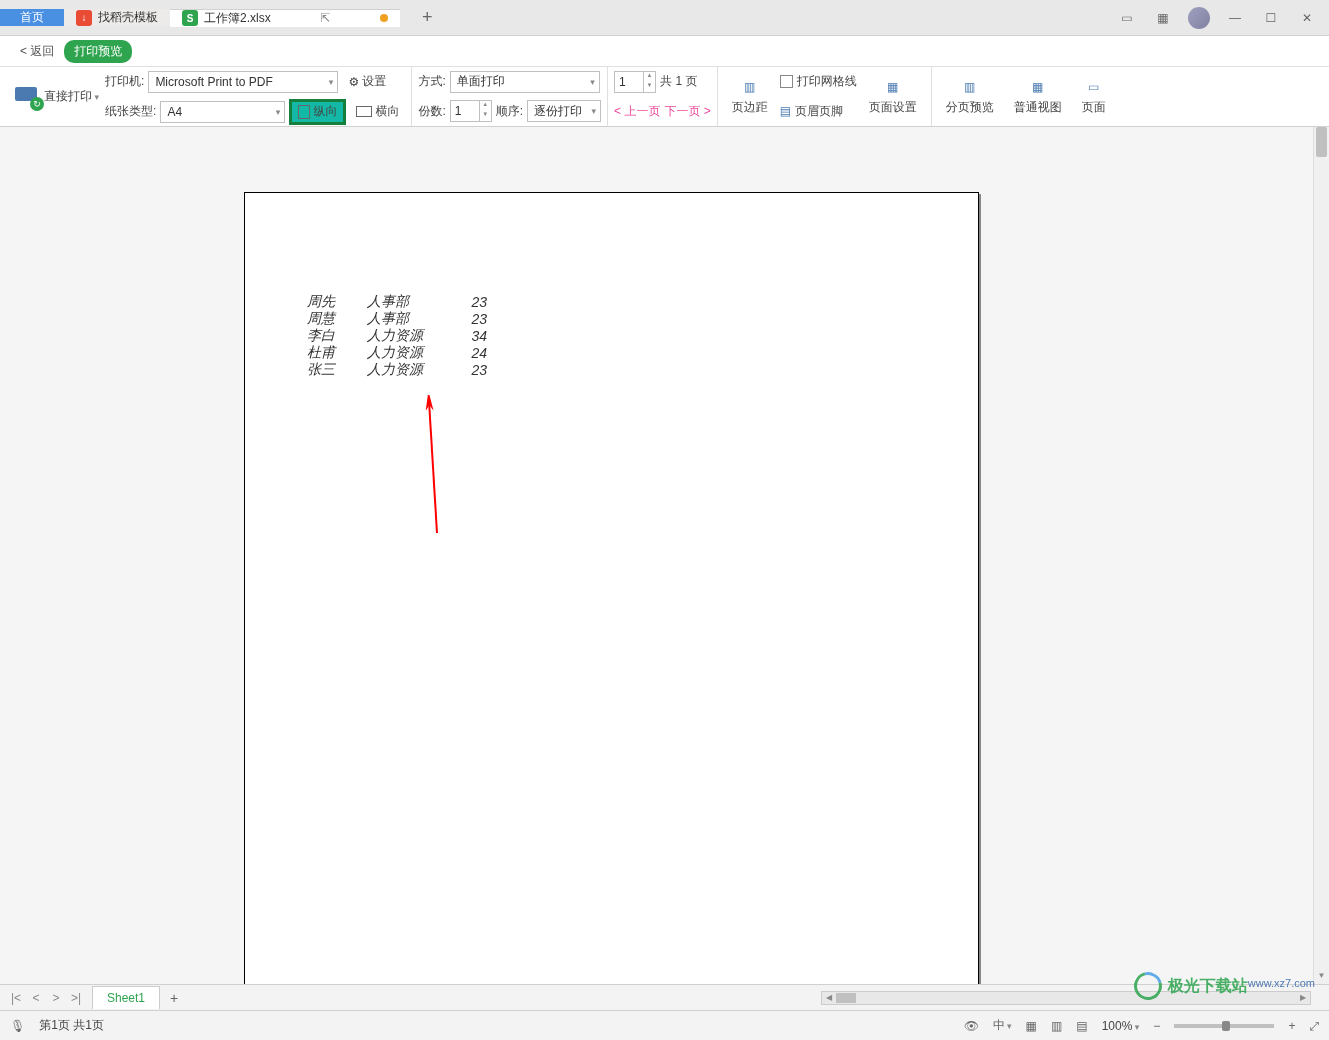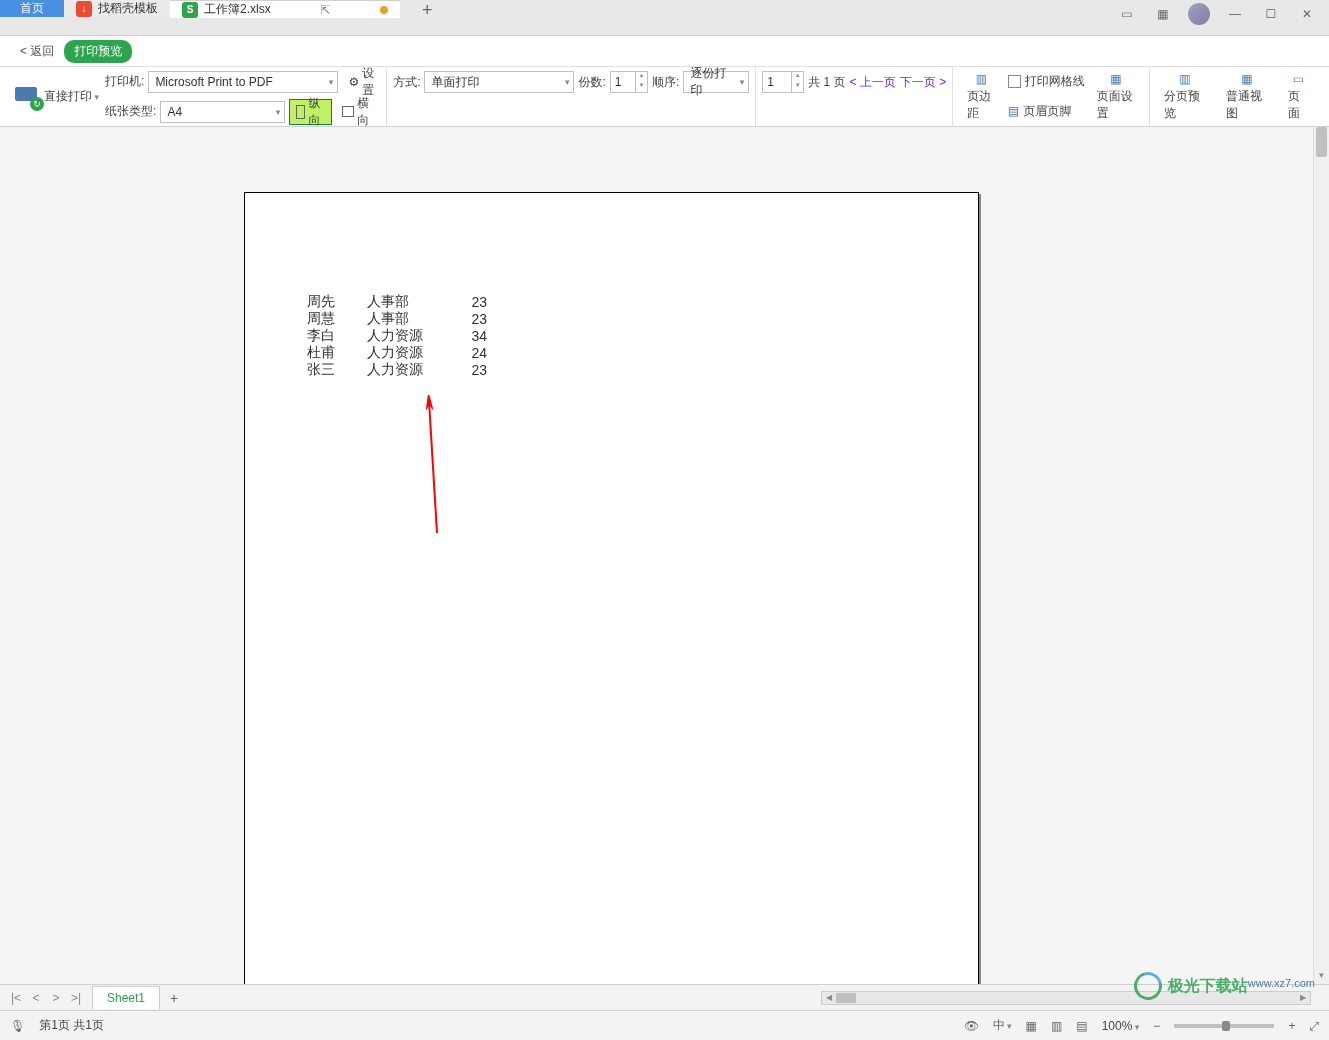--- a/index.html
+++ b/index.html
@@ -1,64 +1,64 @@
 <!DOCTYPE html>
 <html><head>
 <meta charset="utf-8">
 <style>
 * { margin:0; padding:0; box-sizing:border-box; font-family:"Microsoft YaHei","PingFang SC",Arial,sans-serif; }
 body { width:1329px; height:1040px; background:#f0f0f0; overflow:hidden; font-size:12px; color:#333; position:relative; }
-.titlebar { height:36px; background:#e8e8e8; display:flex; align-items:flex-start; border-bottom:1px solid #d0d0d0; }
+.titlebar { height:36px; background:#e8e8e8; display:flex; align-items:center; border-bottom:1px solid #d0d0d0; }
 .tab { display:flex; align-items:center; padding:0 12px; gap:6px; cursor:pointer; position:relative; }
 .tab.home { background:#4a90e2; color:#fff; padding:0 20px; }
 .tab.template { background:#ecebea; }
 .tab.doc { background:#fff; border-top:1px solid #d0d0d0; min-width:230px; }
 .tab .ico { width:16px; height:16px; display:flex; align-items:center; justify-content:center; border-radius:3px; font-size:10px; font-weight:bold; }
 .tab .ico.red { background:#e94b35; color:#fff; }
 .tab .ico.green { background:#2ea44f; color:#fff; }
 .tab .dot { width:8px; height:8px; border-radius:50%; background:#f0a020; margin-left:auto; }
 .tab .share-ico { margin-left:auto; color:#888; }
 .tab .addtab { font-size:18px; color:#666; padding:0 10px; }
 .titlectrl { margin-left:auto; display:flex; align-items:center; gap:8px; padding-right:8px; }
 .ctrlbtn { width:28px; height:28px; display:flex; align-items:center; justify-content:center; color:#666; cursor:pointer; }
 .avatar { width:22px; height:22px; border-radius:50%; background:linear-gradient(135deg,#a0a0c0,#8080a0); }
 
 .subhead { height:31px; background:#fff; display:flex; align-items:center; padding:0 20px; gap:10px; border-bottom:1px solid #e0e0e0; }
 .back { color:#555; cursor:pointer; }
 .back::before{content:"< ";}
 .badge { background:#2ea44f; color:#fff; padding:3px 10px; border-radius:10px; font-size:12px; }
 
 .toolbar { height:60px; background:#fff; display:flex; align-items:stretch; border-bottom:1px solid #d0d0d0; padding:0 6px; }
-.group { display:flex; flex-direction:row; justify-content:center; padding:2px 6px; border-right:1px solid #e0e0e0; gap:4px; }
+.group { display:flex; flex-direction:column; justify-content:center; padding:2px 6px; border-right:1px solid #e0e0e0; gap:4px; }
 .group:last-child{border-right:none;}
 .row { display:flex; align-items:center; gap:4px; height:26px; }
 .lbl { font-size:12px; color:#444; white-space:nowrap; }
 .sel { height:22px; border:1px solid #c0c0c0; background:#fff; padding:0 18px 0 6px; font-size:12px; position:relative; display:flex; align-items:center; min-width:60px; }
 .sel::after{content:"▾"; position:absolute; right:4px; color:#888; font-size:9px;}
 .btn { height:26px; padding:0 6px; display:flex; align-items:center; gap:3px; cursor:pointer; font-size:12px; color:#444; }
-.btn.active{background:#bef264; border:1px solid #15803d;}
+.btn.active{background:#14b8a6; border:3px solid #15803d;}
 .btn .sq{ width:12px; height:14px; border:1px solid #666; }
 .btn .sq.land{ width:16px; height:11px; }
 .num { width:42px; height:22px; border:1px solid #c0c0c0; padding:0 14px 0 4px; display:flex; align-items:center; position:relative;}
 .num .spin{position:absolute; right:0; top:0; bottom:0; width:12px; display:flex; flex-direction:column;}
 .num .spin span{flex:1; font-size:6px; text-align:center; line-height:1; color:#888; border-left:1px solid #c0c0c0;}
 .vbtn { display:flex; flex-direction:column; align-items:center; justify-content:center; padding:2px 8px; gap:2px; cursor:pointer; font-size:12px; color:#444; }
 .vbtn .icn{ width:20px; height:20px; display:flex; align-items:center; justify-content:center; color:#4a7ab0;}
 .chk{width:13px;height:13px;border:1px solid #888;background:#fff;display:inline-block;}
-.nav-pg{color:#6d28d9;cursor:default;}
+.nav-pg{color:#ec4899;cursor:default;}
 .group.printg{flex-direction:row; align-items:center; gap:6px;}
 .print-main{display:flex;flex-direction:row;align-items:center;gap:2px;}
 .print-icn{width:30px;height:24px;position:relative;}
 .print-icn::before{content:"";position:absolute;left:3px;top:2px;width:22px;height:14px;background:#4a7ab0;border-radius:2px;}
 .print-icn::after{content:"↻";position:absolute;right:-2px;bottom:-2px;width:14px;height:14px;background:#2ea44f;color:#fff;border-radius:50%;font-size:9px;text-align:center;line-height:14px;}
 .dd::after{content:" ▾"; font-size:9px; color:#888;}
 
 .canvas { position:absolute; top:127px; left:0; right:16px; bottom:56px; background:#f5f5f5; overflow:hidden; }
 .page { position:absolute; left:244px; top:65px; width:735px; height:1020px; background:#fff; border:1px solid #000; box-shadow:2px 2px 0 #888; }
-.cells{ position:absolute; left:62px; top:100px; font-size:14px; color:#333;}
+.cells{ position:absolute; left:62px; top:100px; font-size:14px; color:#333;font-style:italic;}
 .crow{display:flex; height:17px; align-items:center;}
 .c1{width:60px;}
 .c2{width:80px;}
 .c3{width:40px;text-align:right;}
 .arrow{position:absolute; left:423px; top:268px; width:20px; height:140px;}
 .arrow svg{width:100%;height:100%;}
 
 .vscroll{position:absolute;right:0;top:127px;bottom:56px;width:16px;background:#f0f0f0;border-left:1px solid #ddd;}
 .vscroll .thumb{position:absolute;top:0;left:2px;right:2px;height:30px;background:#c0c0c0;border-radius:2px;}
 .vscroll .arr{position:absolute;left:0;right:0;height:16px;text-align:center;font-size:8px;color:#888;line-height:16px;}

